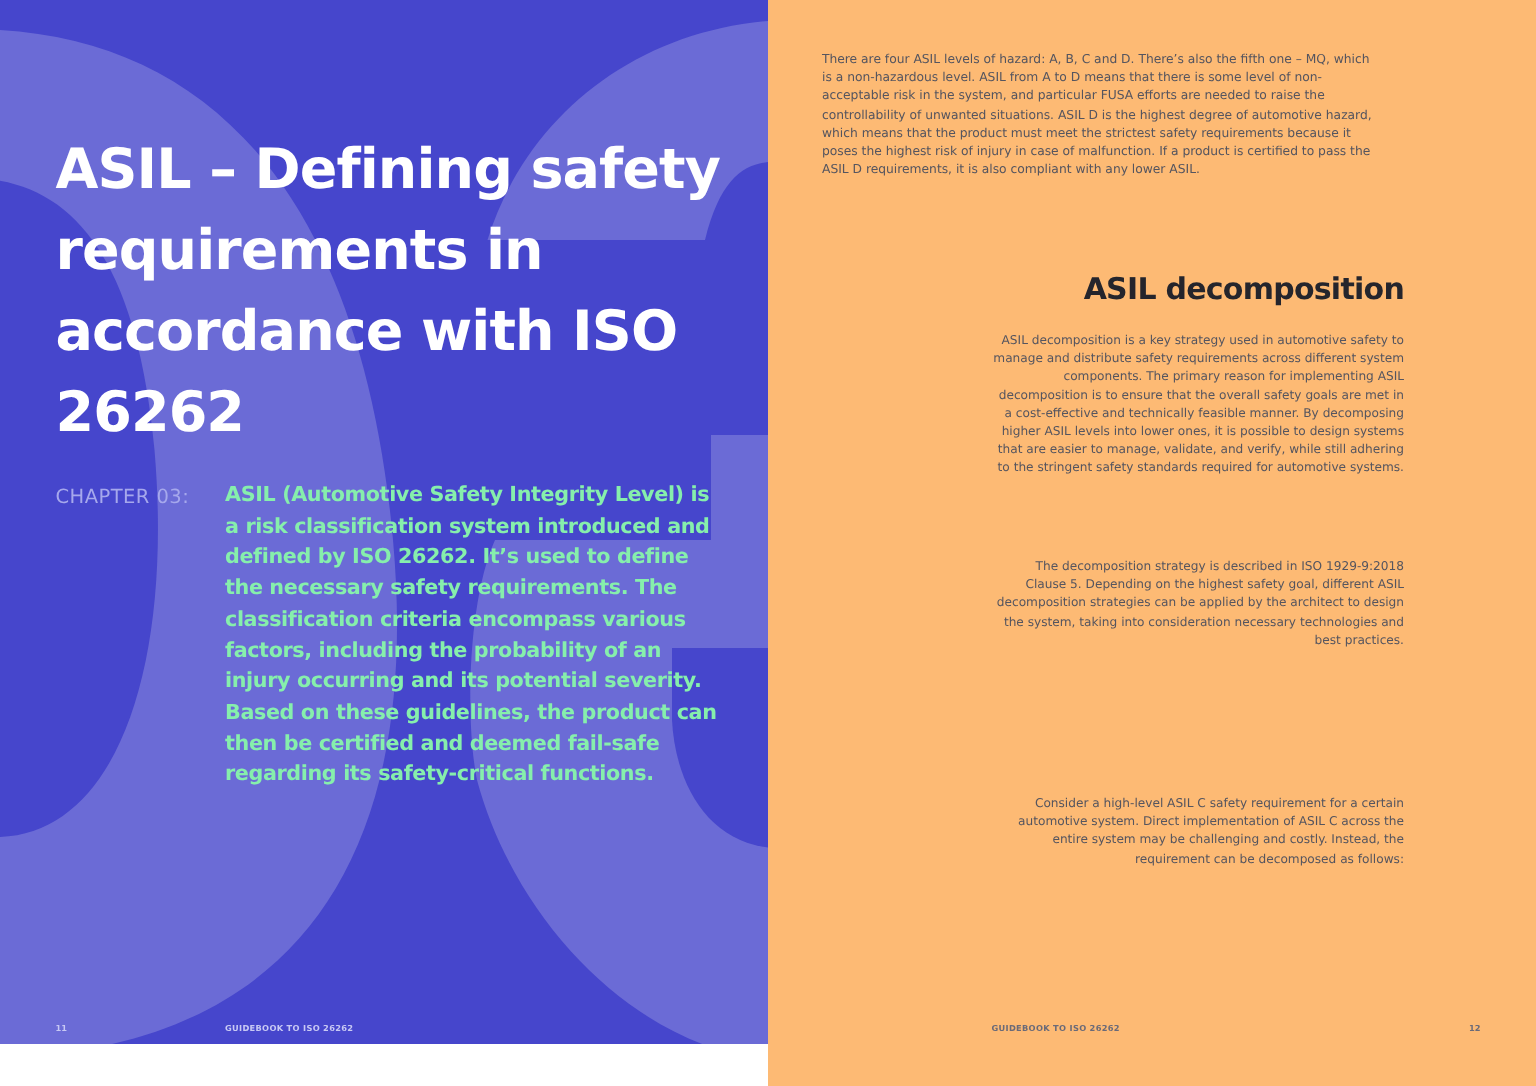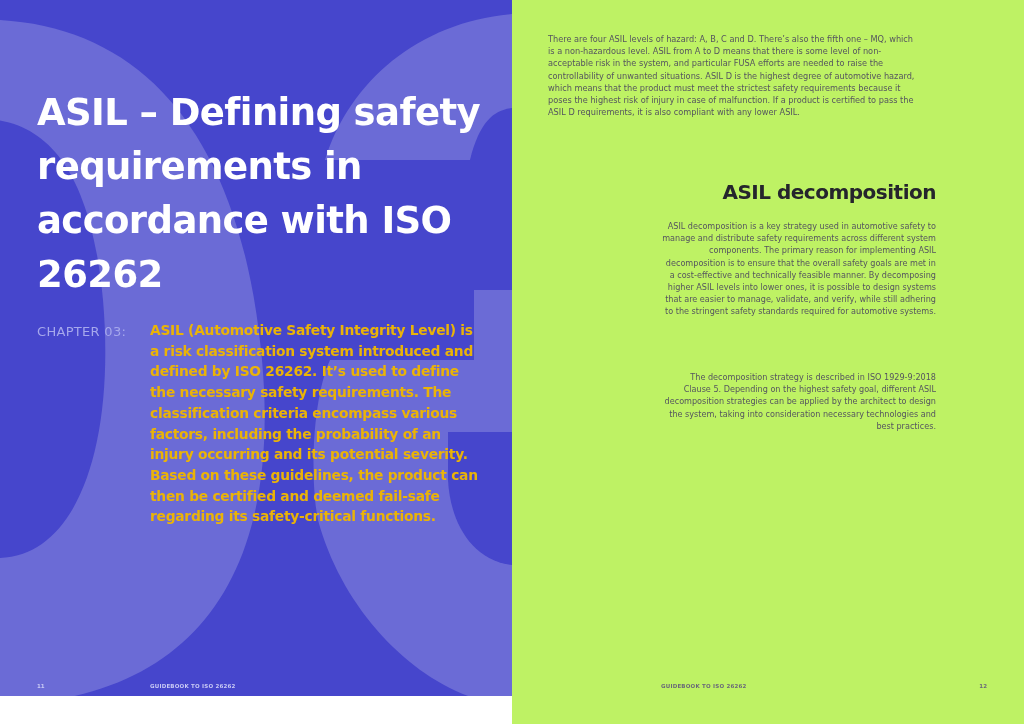--- a/index.html
+++ b/index.html
@@ -53,21 +53,21 @@
       font-size: 13px;
       letter-spacing: 0.3px;
       text-transform: uppercase;
     }
     .lead {
       position: absolute;
       left: 150px;
       top: 320px;
       width: 330px;
       margin: 0;
-      color: #eab308;
+      color: #86efac;
       font-family: "DejaVu Sans", sans-serif;
       font-weight: bold;
       font-size: 13.8px;
       line-height: 20.7px;
       letter-spacing: -0.25px;
     }
     .footer-left-num {
       position: absolute;
       left: 37px;
       top: 683px;
@@ -84,21 +84,21 @@
       font-weight: bold;
       letter-spacing: 0.2px;
       text-transform: uppercase;
     }
 
     
     .page-right {
       position: absolute;
       left: 512px; top: 0;
       width: 512px; height: 724px;
-      background: #bef264;
+      background: #fdba74;
     }
     .intro {
       position: absolute;
       left: 36px;
       top: 33px;
       width: 372px;
       color: #55555f;
       font-size: 8.2px;
       line-height: 12.2px;
     }
@@ -197,19 +197,20 @@
     <div class="section sec-1">
       <h2>ASIL decomposition</h2>
       <p>ASIL decomposition is a key strategy used in automotive safety to manage and distribute safety requirements across different system components. The primary reason for implementing ASIL decomposition is to ensure that the overall safety goals are met in a cost-effective and technically feasible manner. By decomposing higher ASIL levels into lower ones, it is possible to design systems that are easier to manage, validate, and verify, while still adhering to the stringent safety standards required for automotive systems.</p>
     </div>
 
     <div class="section sec-2">
       <p>The decomposition strategy is described in ISO 1929-9:2018 Clause 5. Depending on the highest safety goal, different ASIL decomposition strategies can be applied by the architect to design the system, taking into consideration necessary technologies and best practices.</p>
     </div>
 
     <div class="section sec-3">
+      <p>Consider a high-level ASIL C safety requirement for a certain automotive system. Direct implementation of ASIL C across the entire system may be challenging and costly. Instead, the requirement can be decomposed as follows:</p>
     </div>
 
     <div class="footer-right-title">GUIDEBOOK TO ISO 26262</div>
     <div class="footer-right-num">12</div>
   </section>
 
 </div>
 
 </body></html>

